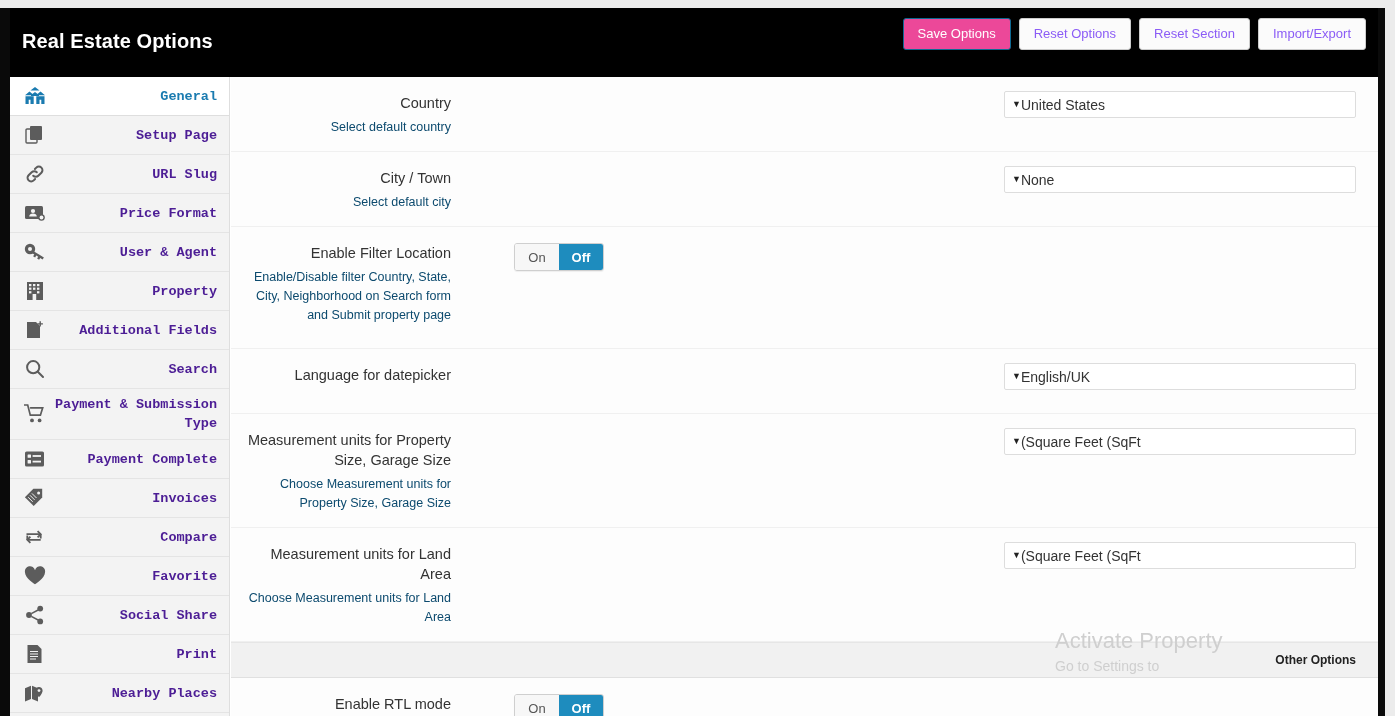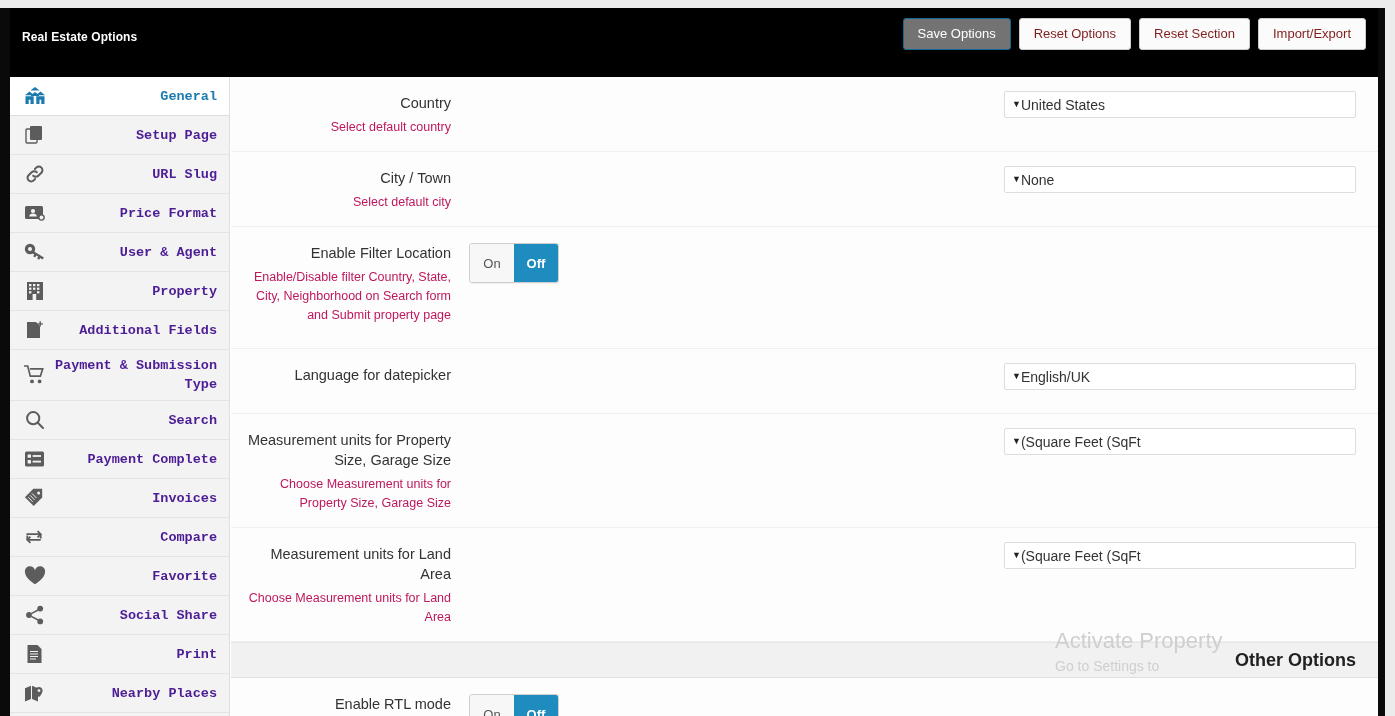--- a/index.html
+++ b/index.html
@@ -36,41 +36,41 @@
   
   .header {
     position: absolute; left: 10px; top: 8px;
     width: 1368px; height: 69px;
     background: #000000;
     z-index: 20;
   }
   .header-title {
     position: absolute; left: 12px; top: 22px;
     color: #ffffff;
-    font-size: 12px; font-weight: bold;
+    font-size: 20px; font-weight: bold;
     letter-spacing: 0.1px;
   }
   .header-buttons {
     position: absolute; right: 12px; top: 10px;
     display: flex; gap: 8px; align-items: center;
   }
   .btn {
     display: inline-block;
     padding: 7px 14px 8px 14px;
     font-size: 13px;
     line-height: 15px;
     border-radius: 3px;
     border: 1px solid #cccccc;
     background: #fbfbfb;
-    color: #7f1d1d;
+    color: #8b5cf6;
     cursor: pointer;
     white-space: nowrap;
   }
   .btn.primary {
-    background: #737373;
+    background: #ec4899;
     border-color: #0e6a93;
     color: #ffffff;
   }
 
   
   .body-wrap {
     position: absolute; left: 10px; top: 77px;
     width: 1368px; height: 639px;
     background: #ffffff;
     z-index: 10;
@@ -137,21 +137,21 @@
     padding-right: 0px;
     padding-left: 13px;
   }
   .field-title {
     font-size: 14.5px;
     color: #333333;
     line-height: 20px;
   }
   .field-desc {
     font-size: 12.5px;
-    color: #be185d;
+    color: #0c4a6e;
     line-height: 19px;
     margin-top: 5px;
   }
   .field-right {
     flex: 1;
     padding-left: 18px;
     position: relative;
   }
   .select-box {
     position: absolute;
@@ -181,23 +181,24 @@
     color: #333333;
     white-space: nowrap;
     overflow: hidden;
   }
 
   .toggle {
     display: inline-flex;
     border-radius: 3px;
     overflow: hidden;
     border: 1px solid #cfcfcf;
-    height: 40px;
+    height: 28px;
     cursor: pointer;
     box-shadow: 0 1px 1px rgba(0,0,0,0.06);
+    margin-left: 45px;
   }
   .toggle .seg {
     display: flex; align-items: center; justify-content: center;
     min-width: 44px;
     padding: 0 12px;
     font-size: 13px;
     background: #f7f7f7;
     color: #555555;
   }
   .toggle .seg.on {
@@ -208,21 +209,21 @@
 
   .section-bar {
     background: #f1f1f1;
     border-top: 1px solid #e6e6e6;
     border-bottom: 1px solid #e0e0e0;
     height: 36px;
     display: flex;
     align-items: center;
     justify-content: flex-end;
     padding-right: 22px;
-    font-size: 18px;
+    font-size: 12px;
     font-weight: bold;
     color: #222222;
   }
 
   
   .watermark {
     position: absolute;
     right: 10px;
     top: 628px;
     width: 330px;
@@ -337,37 +338,37 @@
           <svg width="20" height="20" viewBox="0 0 20 20" fill="currentColor">
               <path d="M2 2h9l4 4v12H2z"></path>
               <path d="M14.5 1.2v2h-2v1.4h2v2h1.4v-2h2V3.2h-2v-2z"></path>
             </svg>
         </span>
         <span class="nav-label">Additional Fields</span>
       </div>
 
       <div class="nav-item">
         <span class="nav-icon">
+          <svg width="20" height="20" viewBox="0 0 20 20" fill="none" stroke="currentColor" stroke-width="2">
+              <circle cx="8.2" cy="8.2" r="6.1"></circle>
+              <path d="M12.8 12.8L18 18" stroke-linecap="round"></path>
+            </svg>
+        </span>
+        <span class="nav-label">Search</span>
+      </div>
+
+      <div class="nav-item">
+        <span class="nav-icon">
           <svg width="22" height="20" viewBox="0 0 22 20" fill="currentColor">
               <path d="M0.5 1h3.2l2.6 10.2h10.1l2.3-7.4H6.6" fill="none" stroke="currentColor" stroke-width="1.7" stroke-linecap="round"></path>
               <circle cx="8" cy="16.4" r="1.9"></circle>
               <circle cx="15.6" cy="16.4" r="1.9"></circle>
             </svg>
         </span>
         <span class="nav-label">Payment &amp; Submission Type</span>
-      </div>
-
-      <div class="nav-item">
-        <span class="nav-icon">
-          <svg width="20" height="20" viewBox="0 0 20 20" fill="none" stroke="currentColor" stroke-width="2">
-              <circle cx="8.2" cy="8.2" r="6.1"></circle>
-              <path d="M12.8 12.8L18 18" stroke-linecap="round"></path>
-            </svg>
-        </span>
-        <span class="nav-label">Search</span>
       </div>
 
       <div class="nav-item">
         <span class="nav-icon">
           <svg width="22" height="18" viewBox="0 0 22 18" fill="currentColor">
               <rect x="1" y="1.5" width="19" height="15" rx="1.6"></rect>
               <g fill="#f3f3f3">
                 <rect x="3.6" y="4.4" width="3.4" height="3.4" rx="0.5"></rect>
                 <rect x="3.6" y="10" width="3.4" height="3.4" rx="0.5"></rect>
                 <rect x="8.6" y="5.1" width="8.4" height="1.8"></rect>

